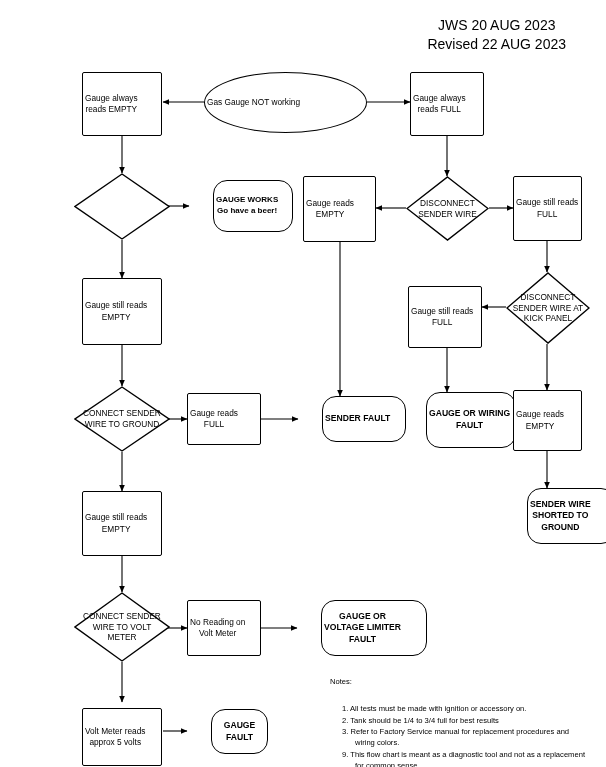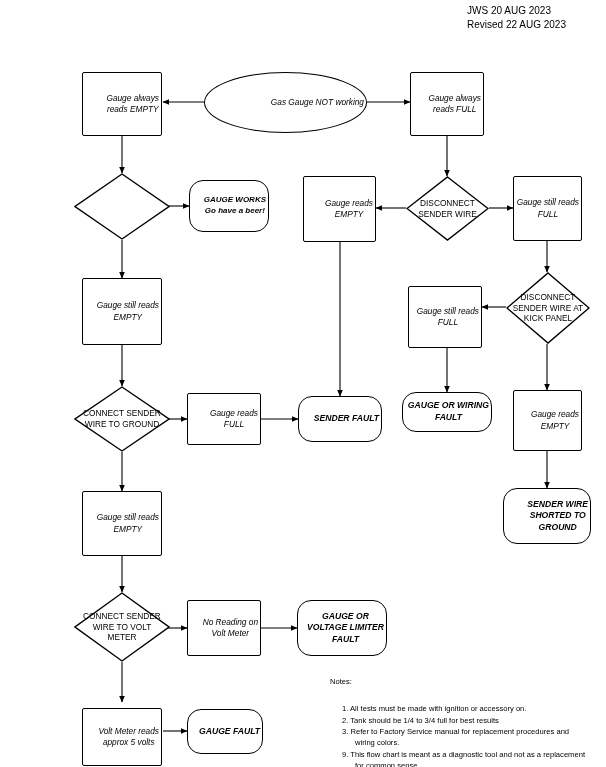--- a/index.html
+++ b/index.html
@@ -26,49 +26,48 @@
     left: 8px;
     top: 10px;
     font-size: 17px;
     font-weight: bold;
     letter-spacing: 0.2px;
     white-space: nowrap;
   }
   .datestamp {
     position: absolute;
     right: 40px;
-    top: 4px;
-    font-size: 10px;
-    text-align: left;
+    top: 16px;
+    font-size: 14px;
+    text-align: center;
     line-height: 1.35;
   }
   .svg-layer {
     position: absolute;
     left: 0; top: 0;
     width: 606px;
     height: 767px;
     pointer-events: none;
   }
   .node {
     position: absolute;
     box-sizing: border-box;
     border: 1.2px solid #000;
     background: #fff;
     display: flex;
     align-items: center;
-    justify-content: flex-end;
+    justify-content: flex-start;
     text-align: center;
     font-size: 8.3px;
     line-height: 1.35;
     padding: 2px;
-    font-style: italic;
   }
   .node .lbl { display: block; white-space: pre-line; }
   .rect { border-radius: 2px; }
-  .round { border-radius: 14px; }
+  .round { border-radius: 14px; margin-left: 24px; }
   .ellipse { border-radius: 50%; }
   .bold { font-weight: bold; }
   .diamond {
     position: absolute;
     box-sizing: border-box;
     display: flex;
     align-items: center;
     justify-content: center;
     text-align: center;
     font-size: 8.3px;
@@ -230,32 +229,32 @@
     <span class="lbl">CONNECT SENDER
 WIRE TO VOLT
 METER</span>
   </div>
 
   <div class="node rect" style="left:187px; top:600px; width:74px; height:56px;">
     <span class="lbl">No Reading on
 Volt Meter</span>
   </div>
 
-  <div class="node round bold" style="left:297px; top:600px; width:90px; height:56px; font-size:8.6px;">
+  <div class="node round bold" style="left:297px; top:600px; width:106px; height:56px; font-size:8.6px;">
     <span class="lbl">GAUGE OR
 VOLTAGE LIMITER
 FAULT</span>
   </div>
 
   <div class="node rect" style="left:82px; top:708px; width:80px; height:58px;">
     <span class="lbl">Volt Meter reads
 approx 5 volts</span>
   </div>
 
-  <div class="node round bold" style="left:187px; top:709px; width:76px; height:45px; font-size:8.6px;">
+  <div class="node round bold" style="left:187px; top:709px; width:57px; height:45px; font-size:8.6px;">
     <span class="lbl">GAUGE  FAULT</span>
   </div>
 
   <div class="node rect" style="left:303px; top:176px; width:73px; height:66px;">
     <span class="lbl">Gauge reads
 EMPTY</span>
   </div>
 
   <div class="diamond" style="left:406px; top:176px; width:83px; height:65px;">
     <svg class="dshape" viewBox="0 0 83 65" preserveAspectRatio="none">
@@ -277,21 +276,21 @@
     <span class="lbl">DISCONNECT
 SENDER WIRE AT
 KICK PANEL</span>
   </div>
 
   <div class="node rect" style="left:408px; top:286px; width:74px; height:62px;">
     <span class="lbl">Gauge still reads
 FULL</span>
   </div>
 
-  <div class="node round bold" style="left:402px; top:392px; width:90px; height:40px; font-size:8.6px;">
+  <div class="node round bold" style="left:402px; top:392px; width:90px; height:56px; font-size:8.6px;">
     <span class="lbl">GAUGE OR WIRING
 FAULT</span>
   </div>
 
   <div class="node rect" style="left:513px; top:390px; width:69px; height:61px;">
     <span class="lbl">Gauge reads
 EMPTY</span>
   </div>
 
   <div class="node round bold" style="left:503px; top:488px; width:88px; height:56px; font-size:8.6px;">

